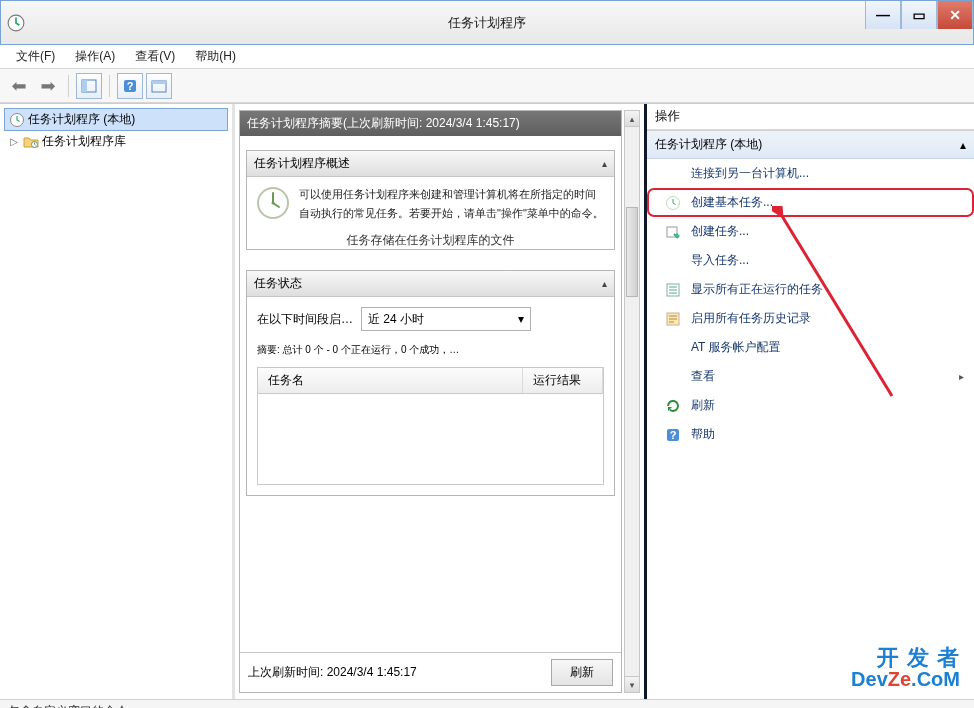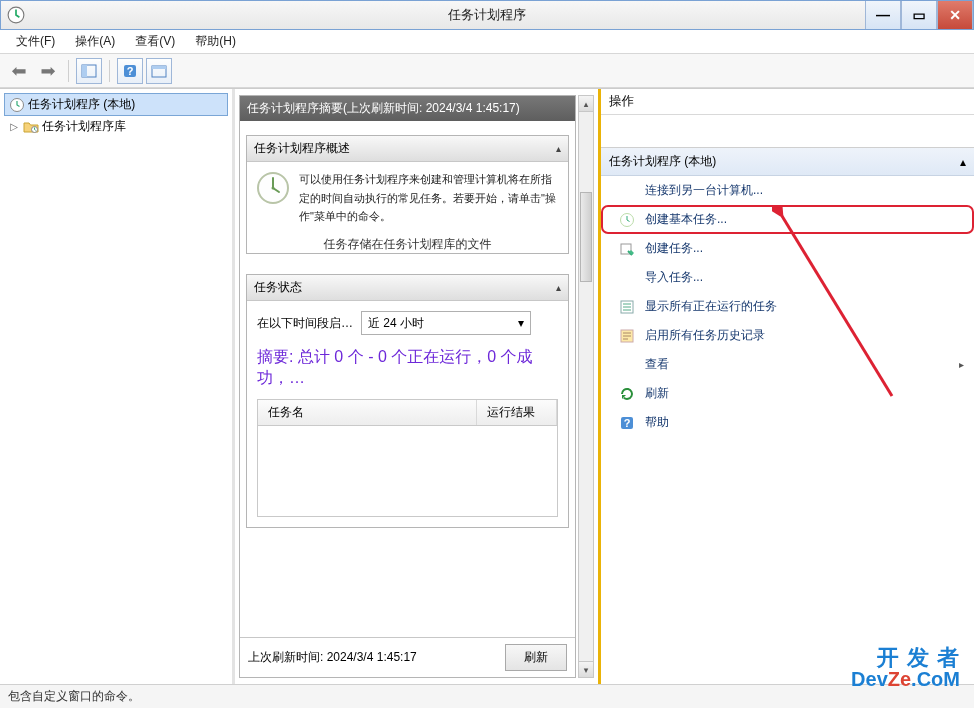--- a/index.html
+++ b/index.html
@@ -1,19 +1,19 @@
 <!DOCTYPE html>
 <html><head>
 <meta charset="utf-8">
 <style>
 * { box-sizing: border-box; margin: 0; padding: 0; font-family: "Microsoft YaHei", "SimSun", sans-serif; }
 body { width: 974px; height: 708px; background: #fff; overflow: hidden; position: relative; }
 
 
-.titlebar { height: 30px; background: linear-gradient(180deg,#f7f7f7,#e8e8e8); border: 1px solid #7aa2d4; display: flex; align-items: center; position: relative; }
+.titlebar { height: 45px; background: linear-gradient(180deg,#f7f7f7,#e8e8e8); border: 1px solid #7aa2d4; display: flex; align-items: center; position: relative; }
 .titlebar .app-icon { width: 18px; height: 18px; margin: 0 6px; position:relative; }
 .titlebar .app-icon svg { width:18px; height:18px; }
 .titlebar .title { position:absolute; left:0; right:0; text-align:center; font-size: 13px; color:#222; pointer-events:none; }
 .titlebar .win-controls { margin-left:auto; display:flex; height:100%; }
 .win-btn { width: 36px; height:28px; border:1px solid #9fb7d8; border-top:none; border-bottom:none; display:flex; align-items:center; justify-content:center; background:linear-gradient(180deg,#f0f5fb,#d6e4f5); font-size:14px; font-weight:bold; }
 .win-btn.close { background:linear-gradient(180deg,#e07b6b,#c64a3a); color:#fff; }
 
 
 .menubar { height: 24px; border-bottom: 1px solid #d7d7d7; display:flex; align-items:center; padding: 0 6px; font-size: 12px; color:#222; }
 .menubar .menu-item { padding: 11px 10px; }
@@ -45,40 +45,40 @@
 .collapsible .section-header { background:linear-gradient(180deg,#f8f8f8,#dedede); border-bottom:1px solid #c7c7c7; padding:4px 7px; font-size:12px; display:flex; align-items:center; justify-content:space-between; }
 .chev { font-size:10px; color:#444; }
 .section-body { padding:8px; font-size:11px; display:flex; gap:8px; }
 .big-clock { width:36px; height:36px; flex-shrink:0; }
 .big-clock svg{width:36px;height:36px;}
 .section-body p { line-height:1.7; color:#222; }
 .truncated { font-size:12px; color:#333; text-align:center; padding:2px 0 0 0; }
 
 .status-section .filter-row { display:flex; align-items:center; gap:8px; font-size:12px; margin-bottom:12px; }
 .select { border:1px solid #b0b0b0; background:#fff; padding:2px 6px; font-size:12px; height:24px; width:170px; display:flex; align-items:center; justify-content:space-between; }
-.summary-line { font-size:16px; color:#6d28d9; margin-bottom:10px; }
+.summary-line { font-size:10px; color:#000000; margin-bottom:10px; }
 .task-table { border:1px solid #c9c9c9; font-size:12px; }
 .task-table .th-row { display:flex; background:linear-gradient(180deg,#fcfcfc,#ededed); border-bottom:1px solid #c9c9c9; }
 .task-table .th { padding:4px 10px; border-right:1px solid #d9d9d9; }
 .task-table .th.name { flex:1; }
 .task-table .th.result { width:80px; }
 .task-table .rows { height:90px; }
 
 .center-footer { display:flex; align-items:center; justify-content:space-between; border-top:1px solid #c7c7c7; padding:6px 8px; font-size:12px; }
 .refresh-btn { border:1px solid #a9a9a9; background:linear-gradient(180deg,#f7f7f7,#e4e4e4); padding:4px 18px; font-size:12px; }
 
 
 .center-scroll { width:16px; border:1px solid #c7c7c7; background:#f0f0f0; display:flex; flex-direction:column; }
 .sc-arrow { height:16px; background:linear-gradient(180deg,#f4f4f4,#dcdcdc); border-bottom:1px solid #c7c7c7; display:flex; align-items:center; justify-content:center; font-size:9px; color:#555;}
 .sc-track { flex:1; position:relative; }
 .sc-thumb { position:absolute; left:1px; right:1px; top:80px; height:90px; background:linear-gradient(90deg,#eaeaea,#cfcfcf); border:1px solid #b5b5b5; }
 .sc-arrow.bottom{border-top:1px solid #c7c7c7;border-bottom:none;}
 
 
-.right-pane { width:376px; border-left:3px solid #eab308; display:flex; flex-direction:column; font-size:12px;gap:32px; }
+.right-pane { width:330px; border-left:3px solid #0f172a; display:flex; flex-direction:column; font-size:12px; }
 .right-title { padding:4px 8px; background:#fff; border-bottom:1px solid #d9d9d9; font-size:12.5px; }
 .actions-list { border-top:1px solid #cfcfcf; }
 .actions-subhead { background:linear-gradient(180deg,#eef3fa,#dfe9f6); padding:5px 8px; font-size:12px; display:flex; align-items:center; justify-content:space-between; border-bottom:1px solid #c7d3e3; }
 .action-item { display:flex; align-items:center; gap:10px; padding:6px 10px 6px 18px; color:#15376d; cursor:pointer;border-radius:7px; }
 .action-item.highlight { border:2px solid #d23; padding:4px 8px 4px 16px; }
 .action-item .ai-icon { width:16px; height:16px; display:inline-flex; align-items:center; justify-content:center; }
 .action-item .ai-icon svg { width:16px; height:16px; }
 .action-arrow { margin-left:auto; color:#555; font-size:10px; }
 .annot-arrow { position:absolute; pointer-events:none; }
 
@@ -276,20 +276,24 @@
             <span class="ai-icon">
               <svg viewBox="0 0 16 16">
                 <rect x="2" y="2" width="12" height="12" fill="#fde9a8" stroke="#caa"></rect>
                 <path d="M4 5h8M4 8h8M4 11h5" stroke="#a86"></path>
               </svg>
             </span>
             <span>启用所有任务历史记录</span>
           </div>
           <div class="action-item">
             <span class="ai-icon"></span>
+            <span>AT 服务帐户配置</span>
+          </div>
+          <div class="action-item">
+            <span class="ai-icon"></span>
             <span>查看</span>
             <span class="action-arrow">▸</span>
           </div>
           <div class="action-item">
             <span class="ai-icon">
               <svg viewBox="0 0 16 16">
                 <path d="M3 8a5 5 0 1 1 1.8 3.8" fill="none" stroke="#2a8f3a" stroke-width="2"></path>
                 <path d="M3 13v-4h4z" fill="#2a8f3a"></path>
               </svg>
             </span>

